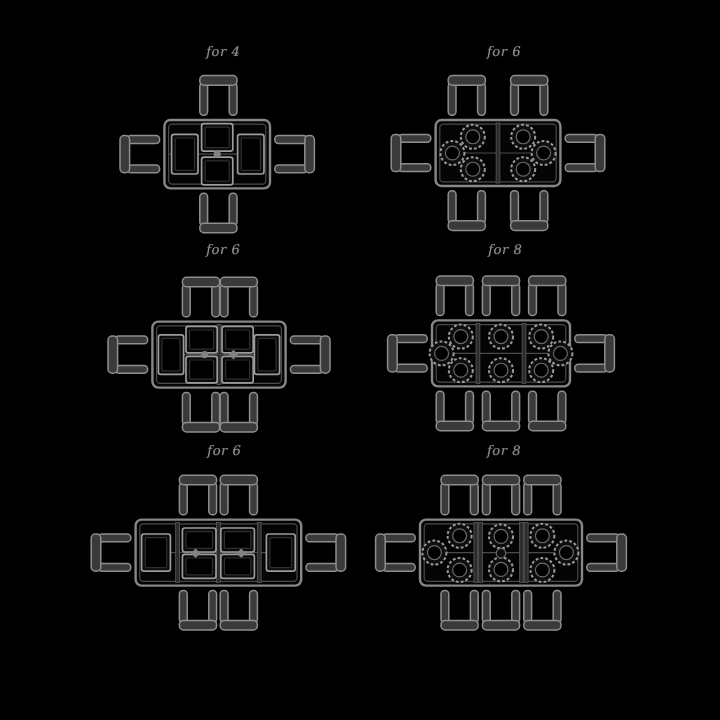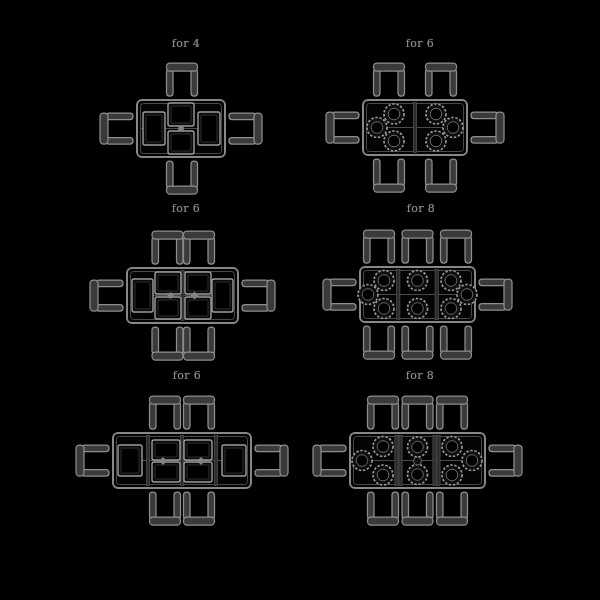--- a/index.html
+++ b/index.html
@@ -9,20 +9,21 @@
     overflow:hidden;
     position:relative;
     font-family:"DejaVu Serif", serif;
   }
   #stage{position:absolute;left:0;top:0;width:600px;height:600px;}
   #diagram-svg{position:absolute;left:0;top:0;filter:blur(0.3px);}
   .caption{
     position:absolute;
     transform:translateX(-50%);
     font-family:"DejaVu Serif", serif;
+    font-style:italic;
     font-size:11px;
     letter-spacing:0.4px;
     color:#8f8f8f;
     text-shadow:0 0 1px rgba(200,200,200,0.35);
     white-space:nowrap;
     filter:blur(0.25px);
     text-align:center;
   }
 </style>
 </head>

